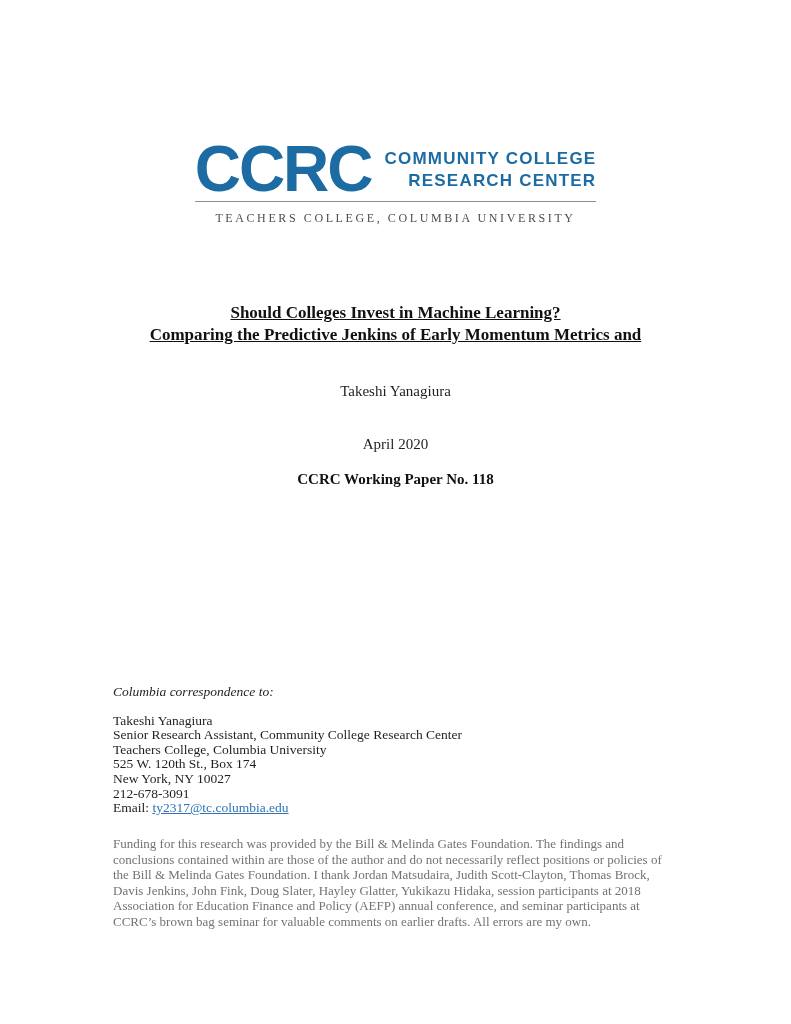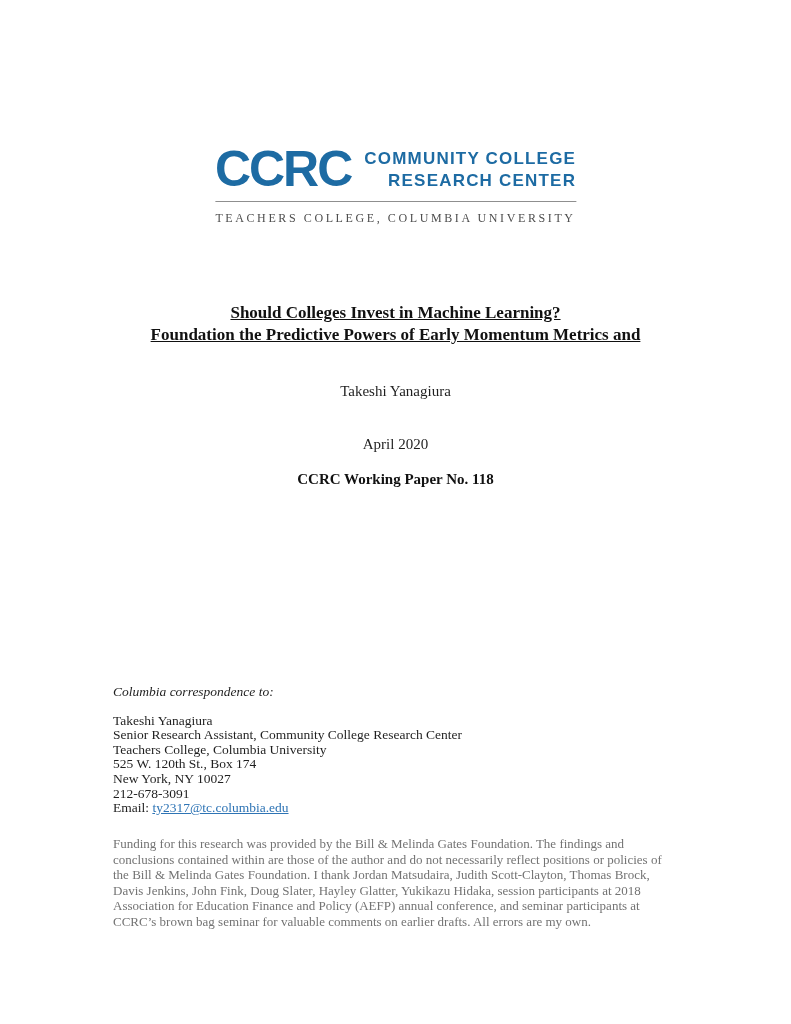--- a/index.html
+++ b/index.html
@@ -28,21 +28,21 @@
   }
   .logo-row {
     display: flex;
     align-items: flex-start;
     justify-content: center;
     gap: 13px;
   }
   .logo-acronym {
     font-family: "Liberation Sans", sans-serif;
     font-weight: bold;
-    font-size: 50px;
+    font-size: 64px;
     line-height: 46px;
     letter-spacing: -2px;
     color: #1d6ba3;
   }
   .logo-name {
     font-family: "Liberation Sans", sans-serif;
     font-weight: bold;
     font-size: 17px;
     line-height: 22px;
     letter-spacing: 1.2px;
@@ -151,21 +151,21 @@
         <div>COMMUNITY COLLEGE</div>
         <div>RESEARCH CENTER</div>
       </div>
     </div>
     <div class="logo-divider"></div>
     <div class="logo-institution">TEACHERS COLLEGE, COLUMBIA UNIVERSITY</div>
   </div>
 
   <div class="title">
     <div>Should Colleges Invest in Machine Learning?</div>
-    <div>Foundation the Predictive Powers of Early Momentum Metrics and</div>
+    <div>Comparing the Predictive Jenkins of Early Momentum Metrics and</div>
   </div>
 
   <div class="author">Takeshi Yanagiura</div>
   <div class="pub-date">April 2020</div>
   <div class="paper-number">CCRC Working Paper No. 118</div>
 
   <div class="correspondence">
     <div class="correspondence-heading">Columbia correspondence to:</div>
     <div>Takeshi Yanagiura</div>
     <div>Senior Research Assistant, Community College Research Center</div>

